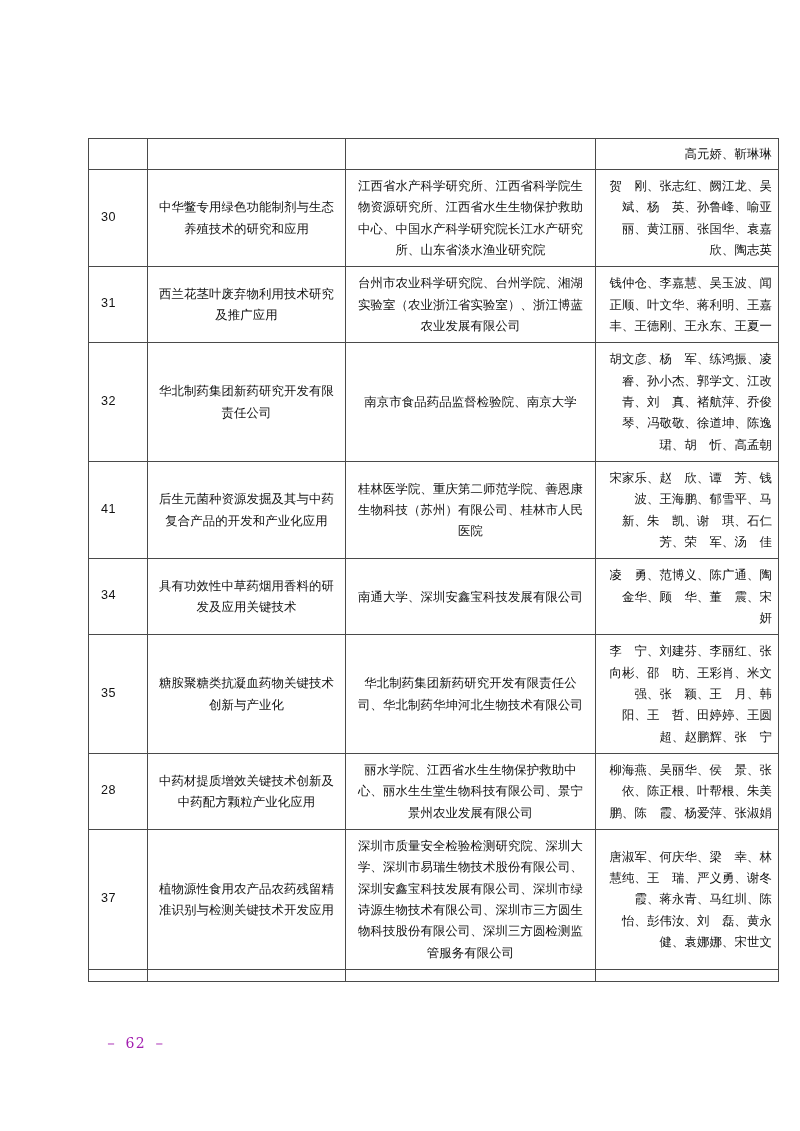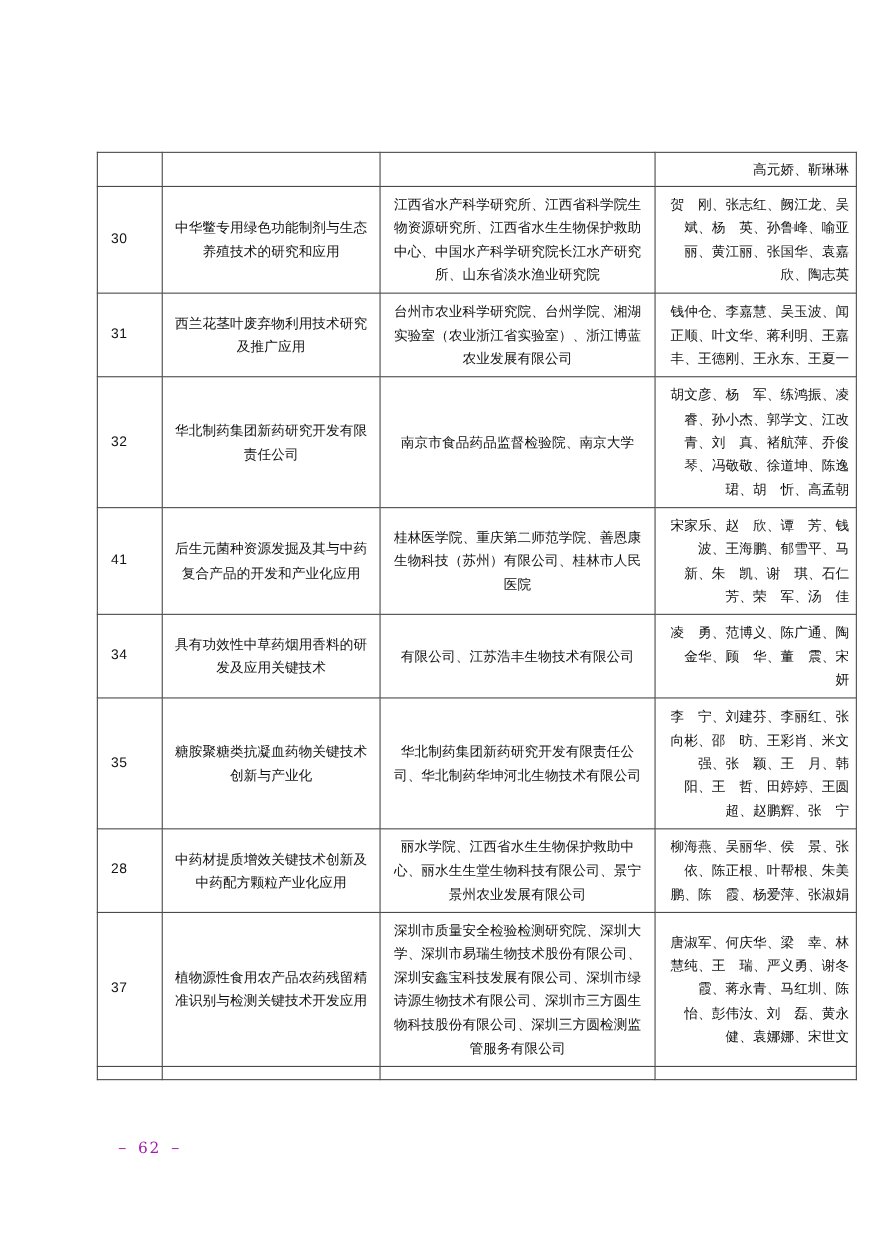--- a/index.html
+++ b/index.html
@@ -165,21 +165,21 @@
       </tr>
 
       <tr>
         <td class="col-num">
             <span class="cell-text">34</span>
           </td>
         <td class="col-project">
             <span class="cell-text">具有功效性中草药烟用香料的研发及应用关键技术</span>
           </td>
         <td class="col-org">
-            <span class="cell-text">有限公司、江苏浩丰生物技术有限公司</span>
+            <span class="cell-text">南通大学、深圳安鑫宝科技发展有限公司</span>
           </td>
         <td class="col-people">
             <span class="cell-text">凌　勇、范博义、陈广通、陶金华、顾　华、董　震、宋　妍</span>
           </td>
       </tr>
 
       <tr>
         <td class="col-num">
             <span class="cell-text">35</span>
           </td>

